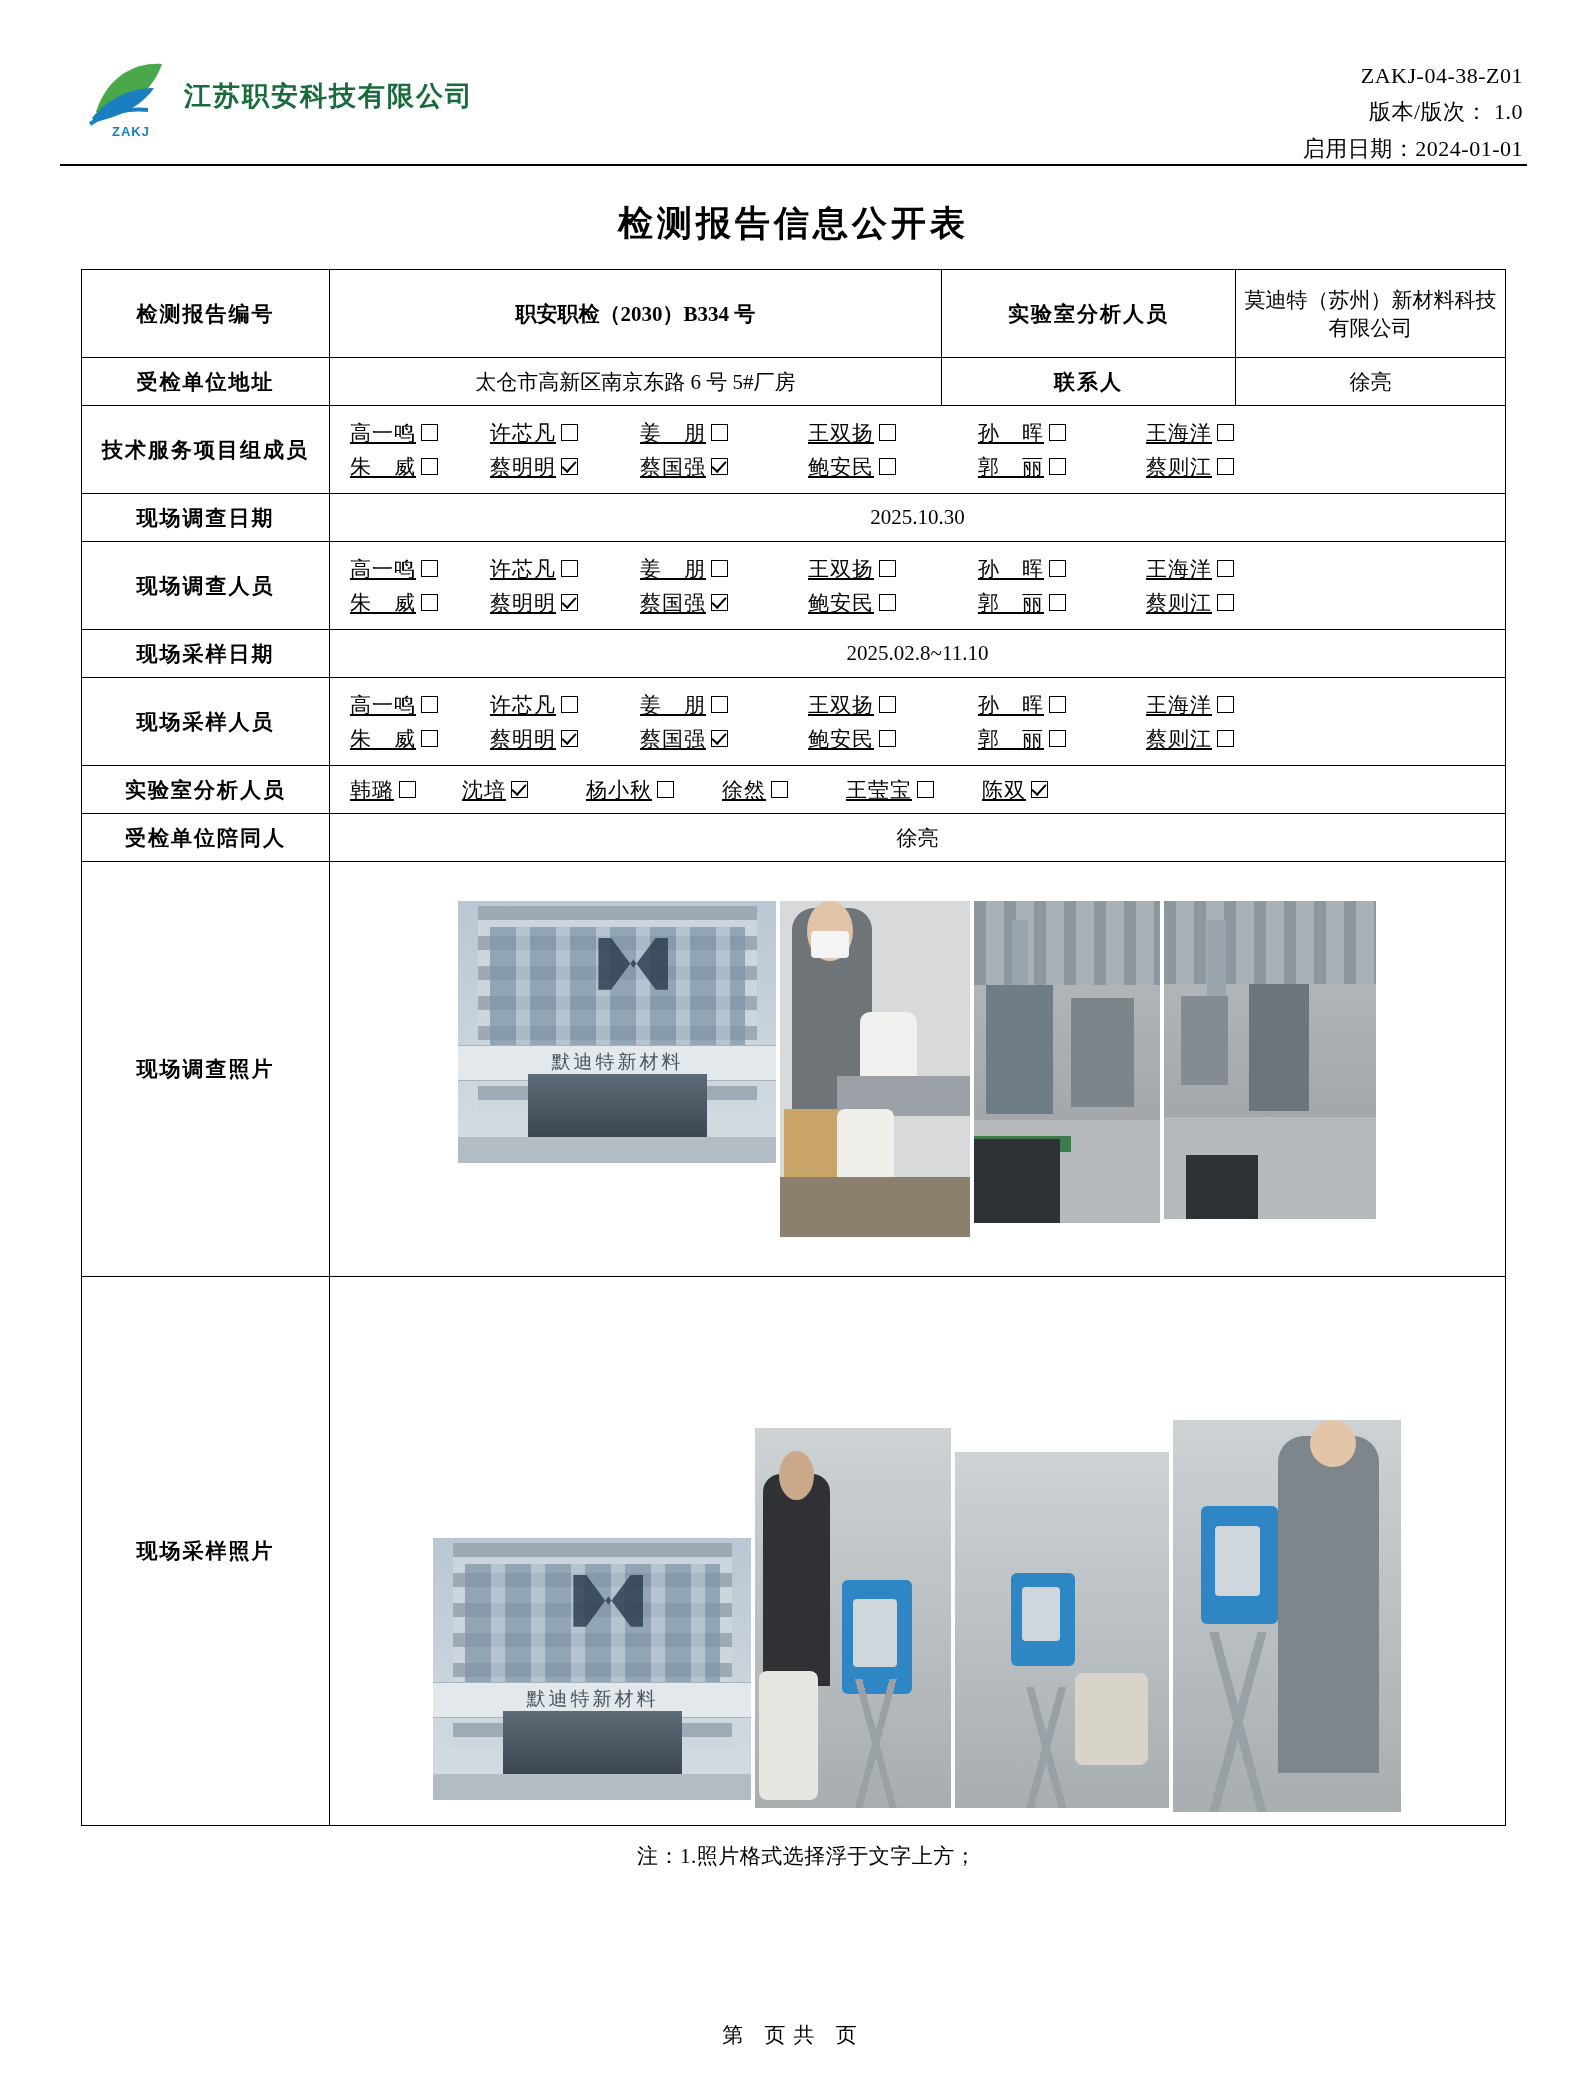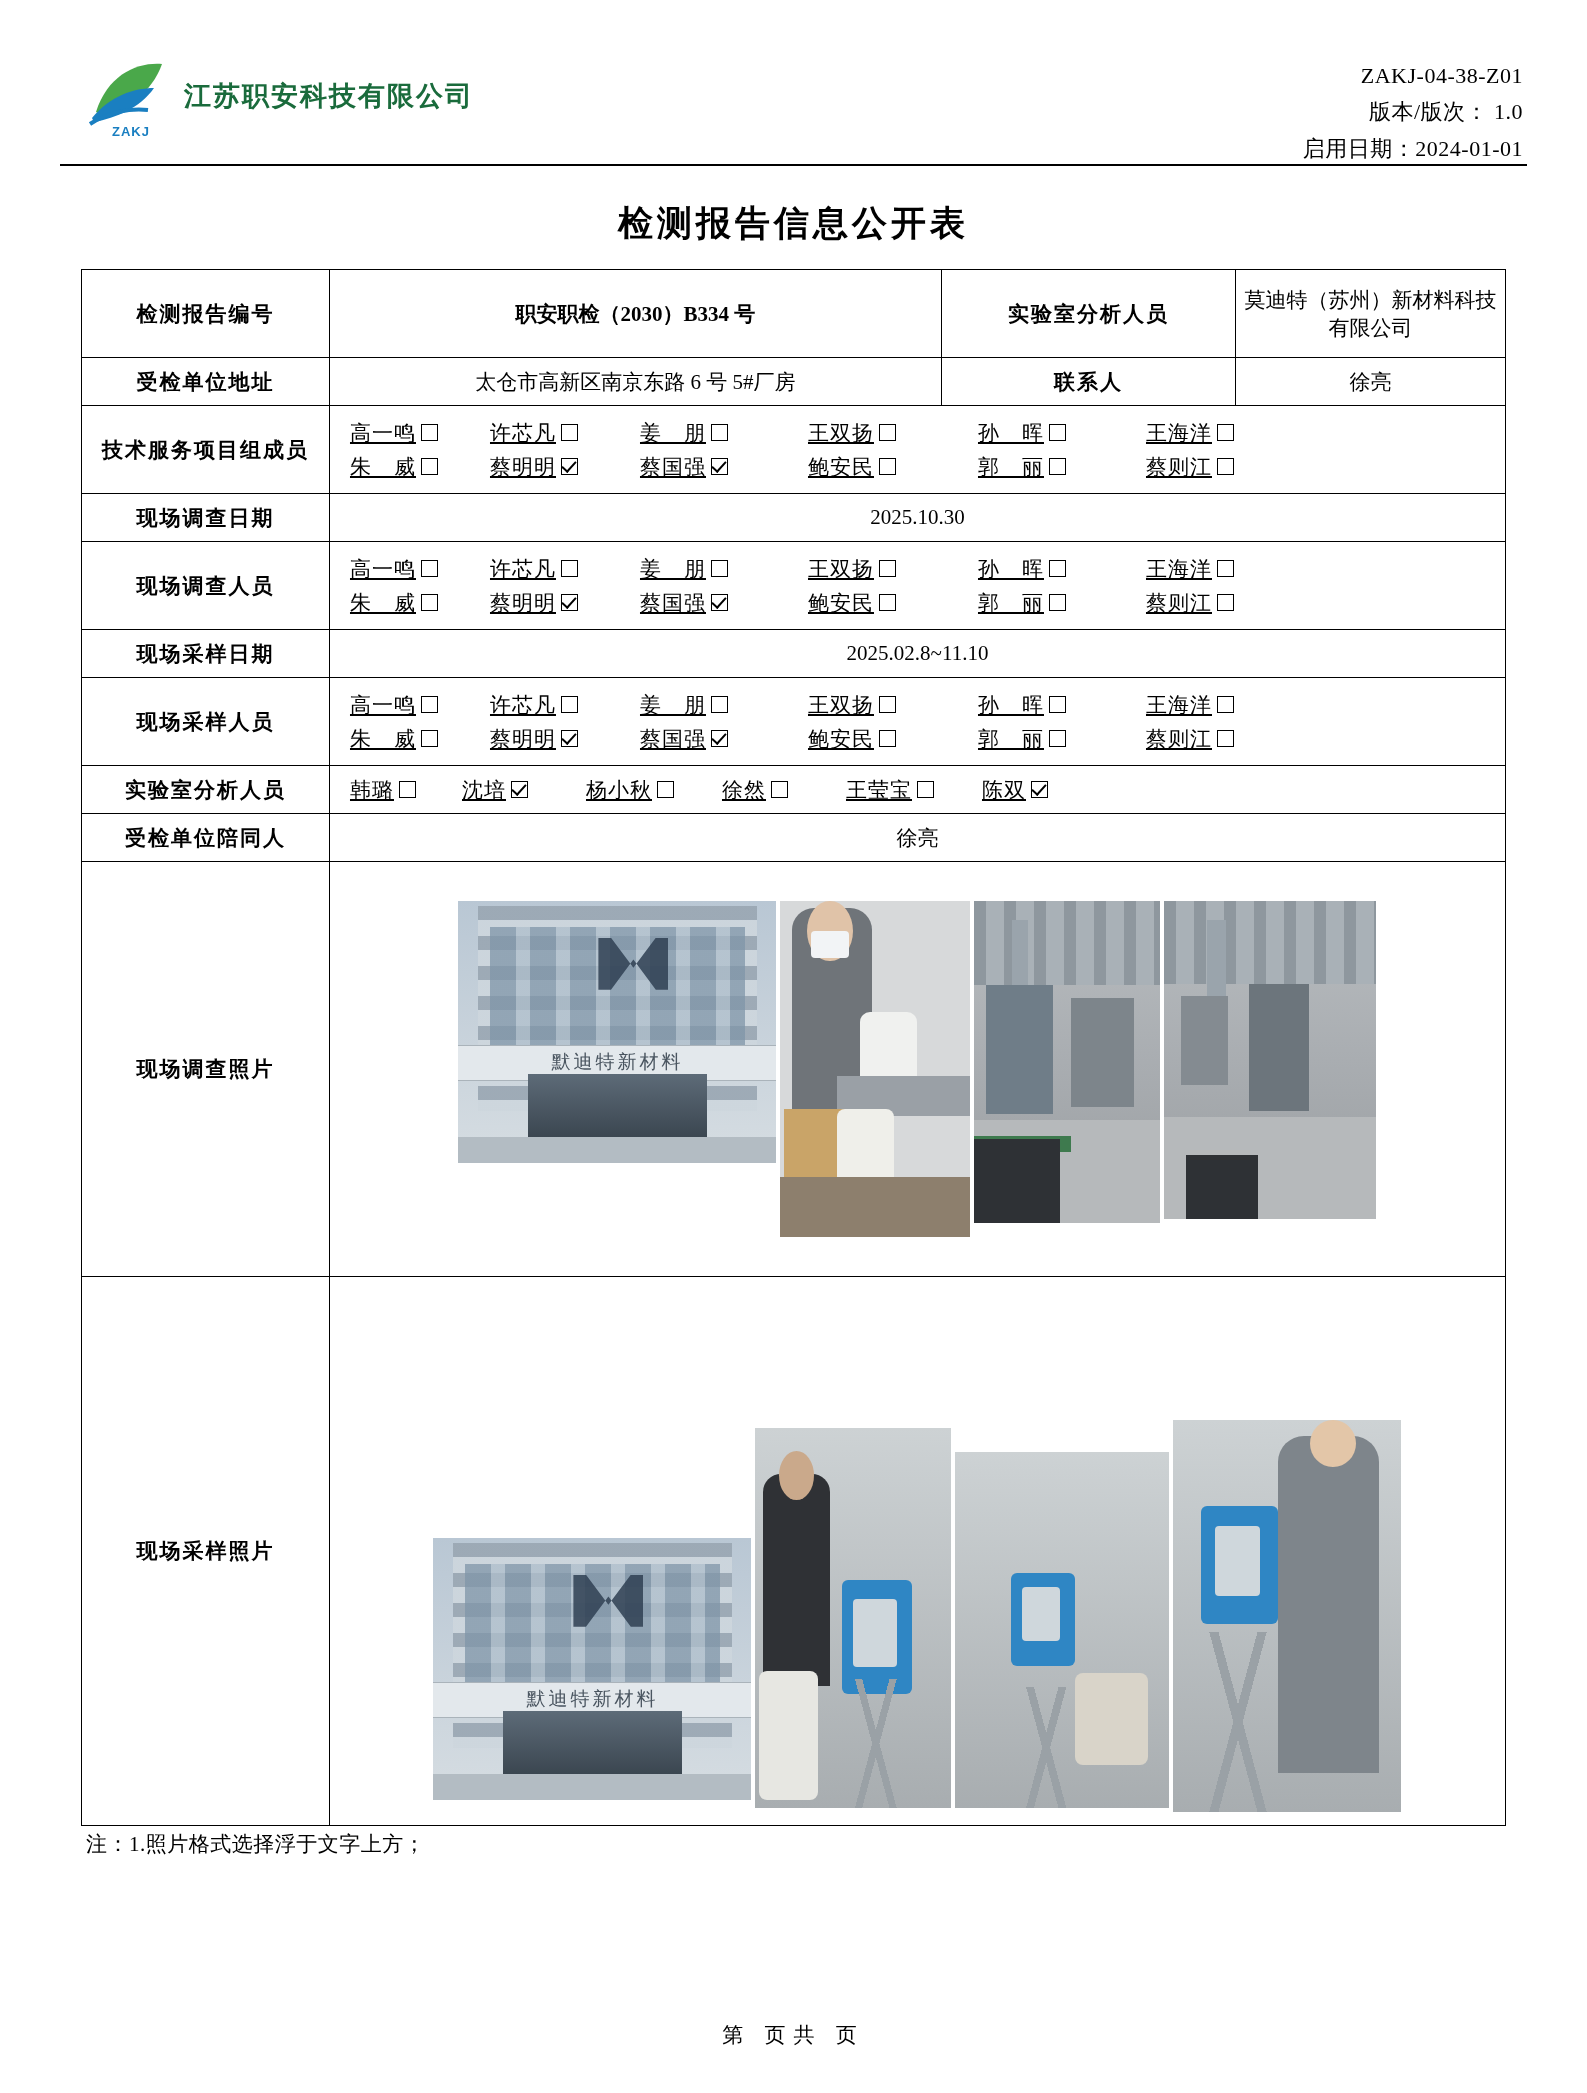--- a/index.html
+++ b/index.html
@@ -67,21 +67,21 @@
     font-size: 35px;
     font-weight: bold;
     letter-spacing: 4px;
     margin: 34px 0 22px 0;
   }
 
   
   table.main {
     border-collapse: collapse;
     width: 1424px;
-    margin: 4px auto;
+    margin: 16px auto;
     table-layout: fixed;
   }
   table.main td {
     border: 1.5px solid #000;
     padding: 4px 6px;
     font-size: 21px;
     vertical-align: middle;
   }
   .lbl {
     text-align: center;
@@ -153,20 +153,21 @@
     position: relative;
     overflow: hidden;
     background: #c9ced3;
     border: 0;
   }
 
   .note {
     margin: 0 0 0 26px;
     font-size: 21px;
     letter-spacing: 0.5px;
+    text-align: center;
   }
   .footer {
     position: absolute;
     bottom: 44px;
     left: 0;
     width: 1587px;
     text-align: center;
     font-size: 21px;
     letter-spacing: 8px;
   }

